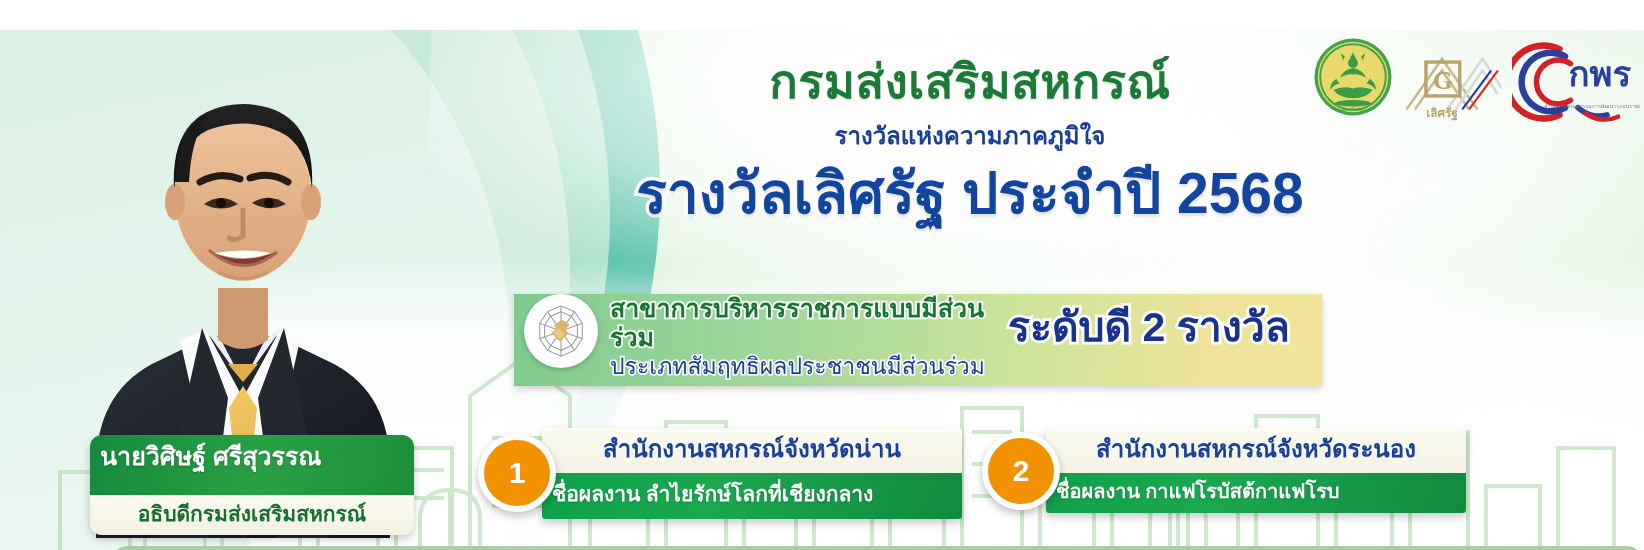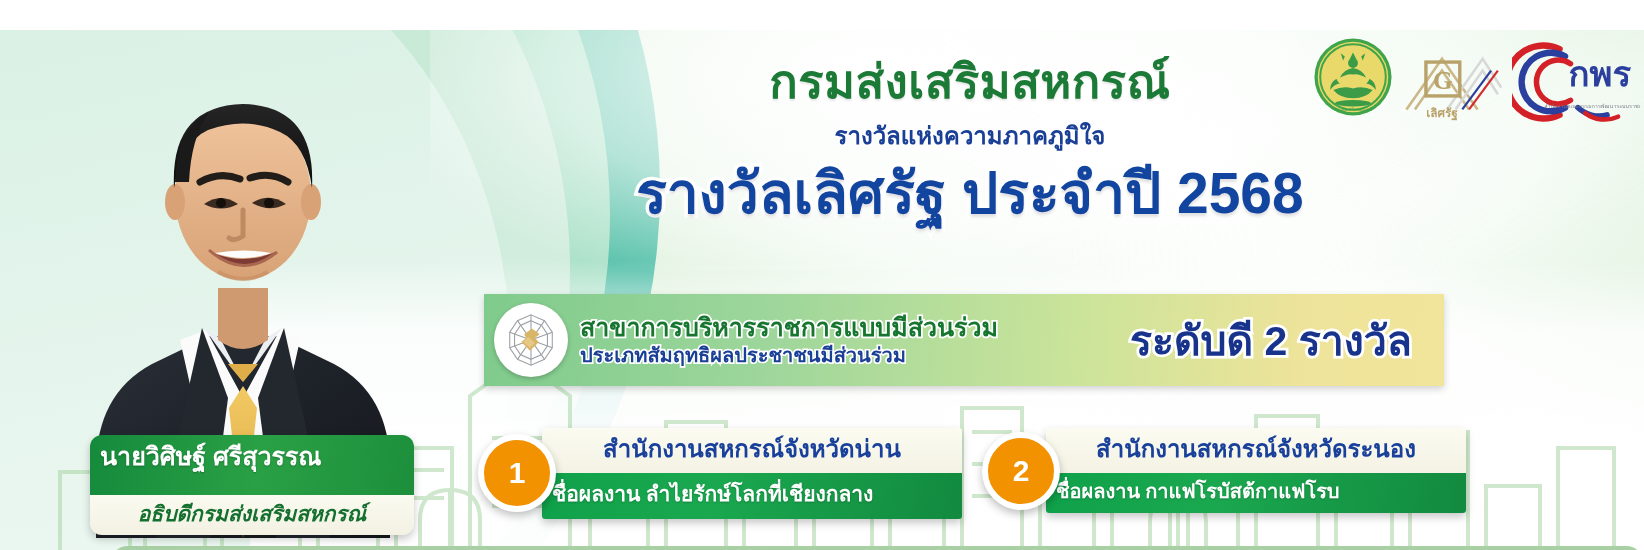--- a/index.html
+++ b/index.html
@@ -88,37 +88,37 @@
   }
 
   
   .logos{position:absolute;right:4px;top:6px;display:flex;align-items:flex-start;gap:4px;}
   .logo-seal{width:82px;height:82px;}
   .logo-lert{width:110px;height:86px;}
   .logo-opdc{width:128px;height:92px;}
 
   
   .cat-bar{
-    position:absolute;left:484px;top:264px;width:960px;height:92px;
+    position:absolute;left:514px;top:264px;width:808px;height:92px;
     background:linear-gradient(95deg,#7fcb8c 0%,#9ed69b 30%,#cbe49a 62%,#eee39a 85%,#f1e59b 100%);
     box-shadow:0 3px 7px rgba(0,0,0,.18);
-    display:flex;align-items:center;
+    display:flex;
   }
   .cat-icon-wrap{
     width:74px;height:74px;margin-left:10px;border-radius:50%;
     background:#fff;box-shadow:0 2px 5px rgba(0,0,0,.22);
     display:flex;align-items:center;justify-content:center;flex:none;
   }
   .cat-texts{margin-left:12px;}
   .cat-l1{
     font-size:25px;font-weight:bold;color:#16762f;line-height:1.16;
     -webkit-text-stroke:3.4px #ffffff;paint-order:stroke fill;
   }
   .cat-l2{
-    font-size:20px;font-weight:bold;color:#1a3f96;line-height:1.2;margin-top:1px;
+    font-size:23px;font-weight:normal;color:#1a3f96;line-height:1.2;margin-top:1px;
     -webkit-text-stroke:3.2px #ffffff;paint-order:stroke fill;
   }
   .cat-level{
     margin-left:auto;margin-right:32px;font-size:41px;font-weight:bold;color:#17338c;
     -webkit-text-stroke:5.5px #ffffff;paint-order:stroke fill;white-space:nowrap;
   }
 
   
   .plaque{
     position:absolute;left:90px;top:405px;width:324px;border-radius:12px;overflow:hidden;
@@ -129,21 +129,21 @@
     padding:7px 10px 23px;text-align:left;
   }
   .plaque-name{
     font-size:25px;font-weight:bold;color:#ffffff;line-height:1.18;
     text-shadow:0 1px 2px rgba(0,0,0,.25);
   }
   .plaque-bottom{
     background:linear-gradient(180deg,#fbfaf0 0%,#f2f1e3 100%);
     padding:6px 10px 9px;text-align:center;
   }
-  .plaque-role{font-size:21px;font-weight:bold;color:#15702f;line-height:1.2;font-style:italic;}
+  .plaque-role{font-size:21px;font-weight:bold;color:#15702f;line-height:1.2;}
 
   
   .award{position:absolute;display:flex;align-items:center;}
   .award-1{left:478px;top:398px;}
   .award-2{left:982px;top:398px;}
   .num-circle{
     width:66px;height:66px;border-radius:50%;
     background:#f39200;border:6px solid #ffffff;
     box-shadow:0 4px 8px rgba(0,0,0,.25);
     display:flex;align-items:center;justify-content:center;

